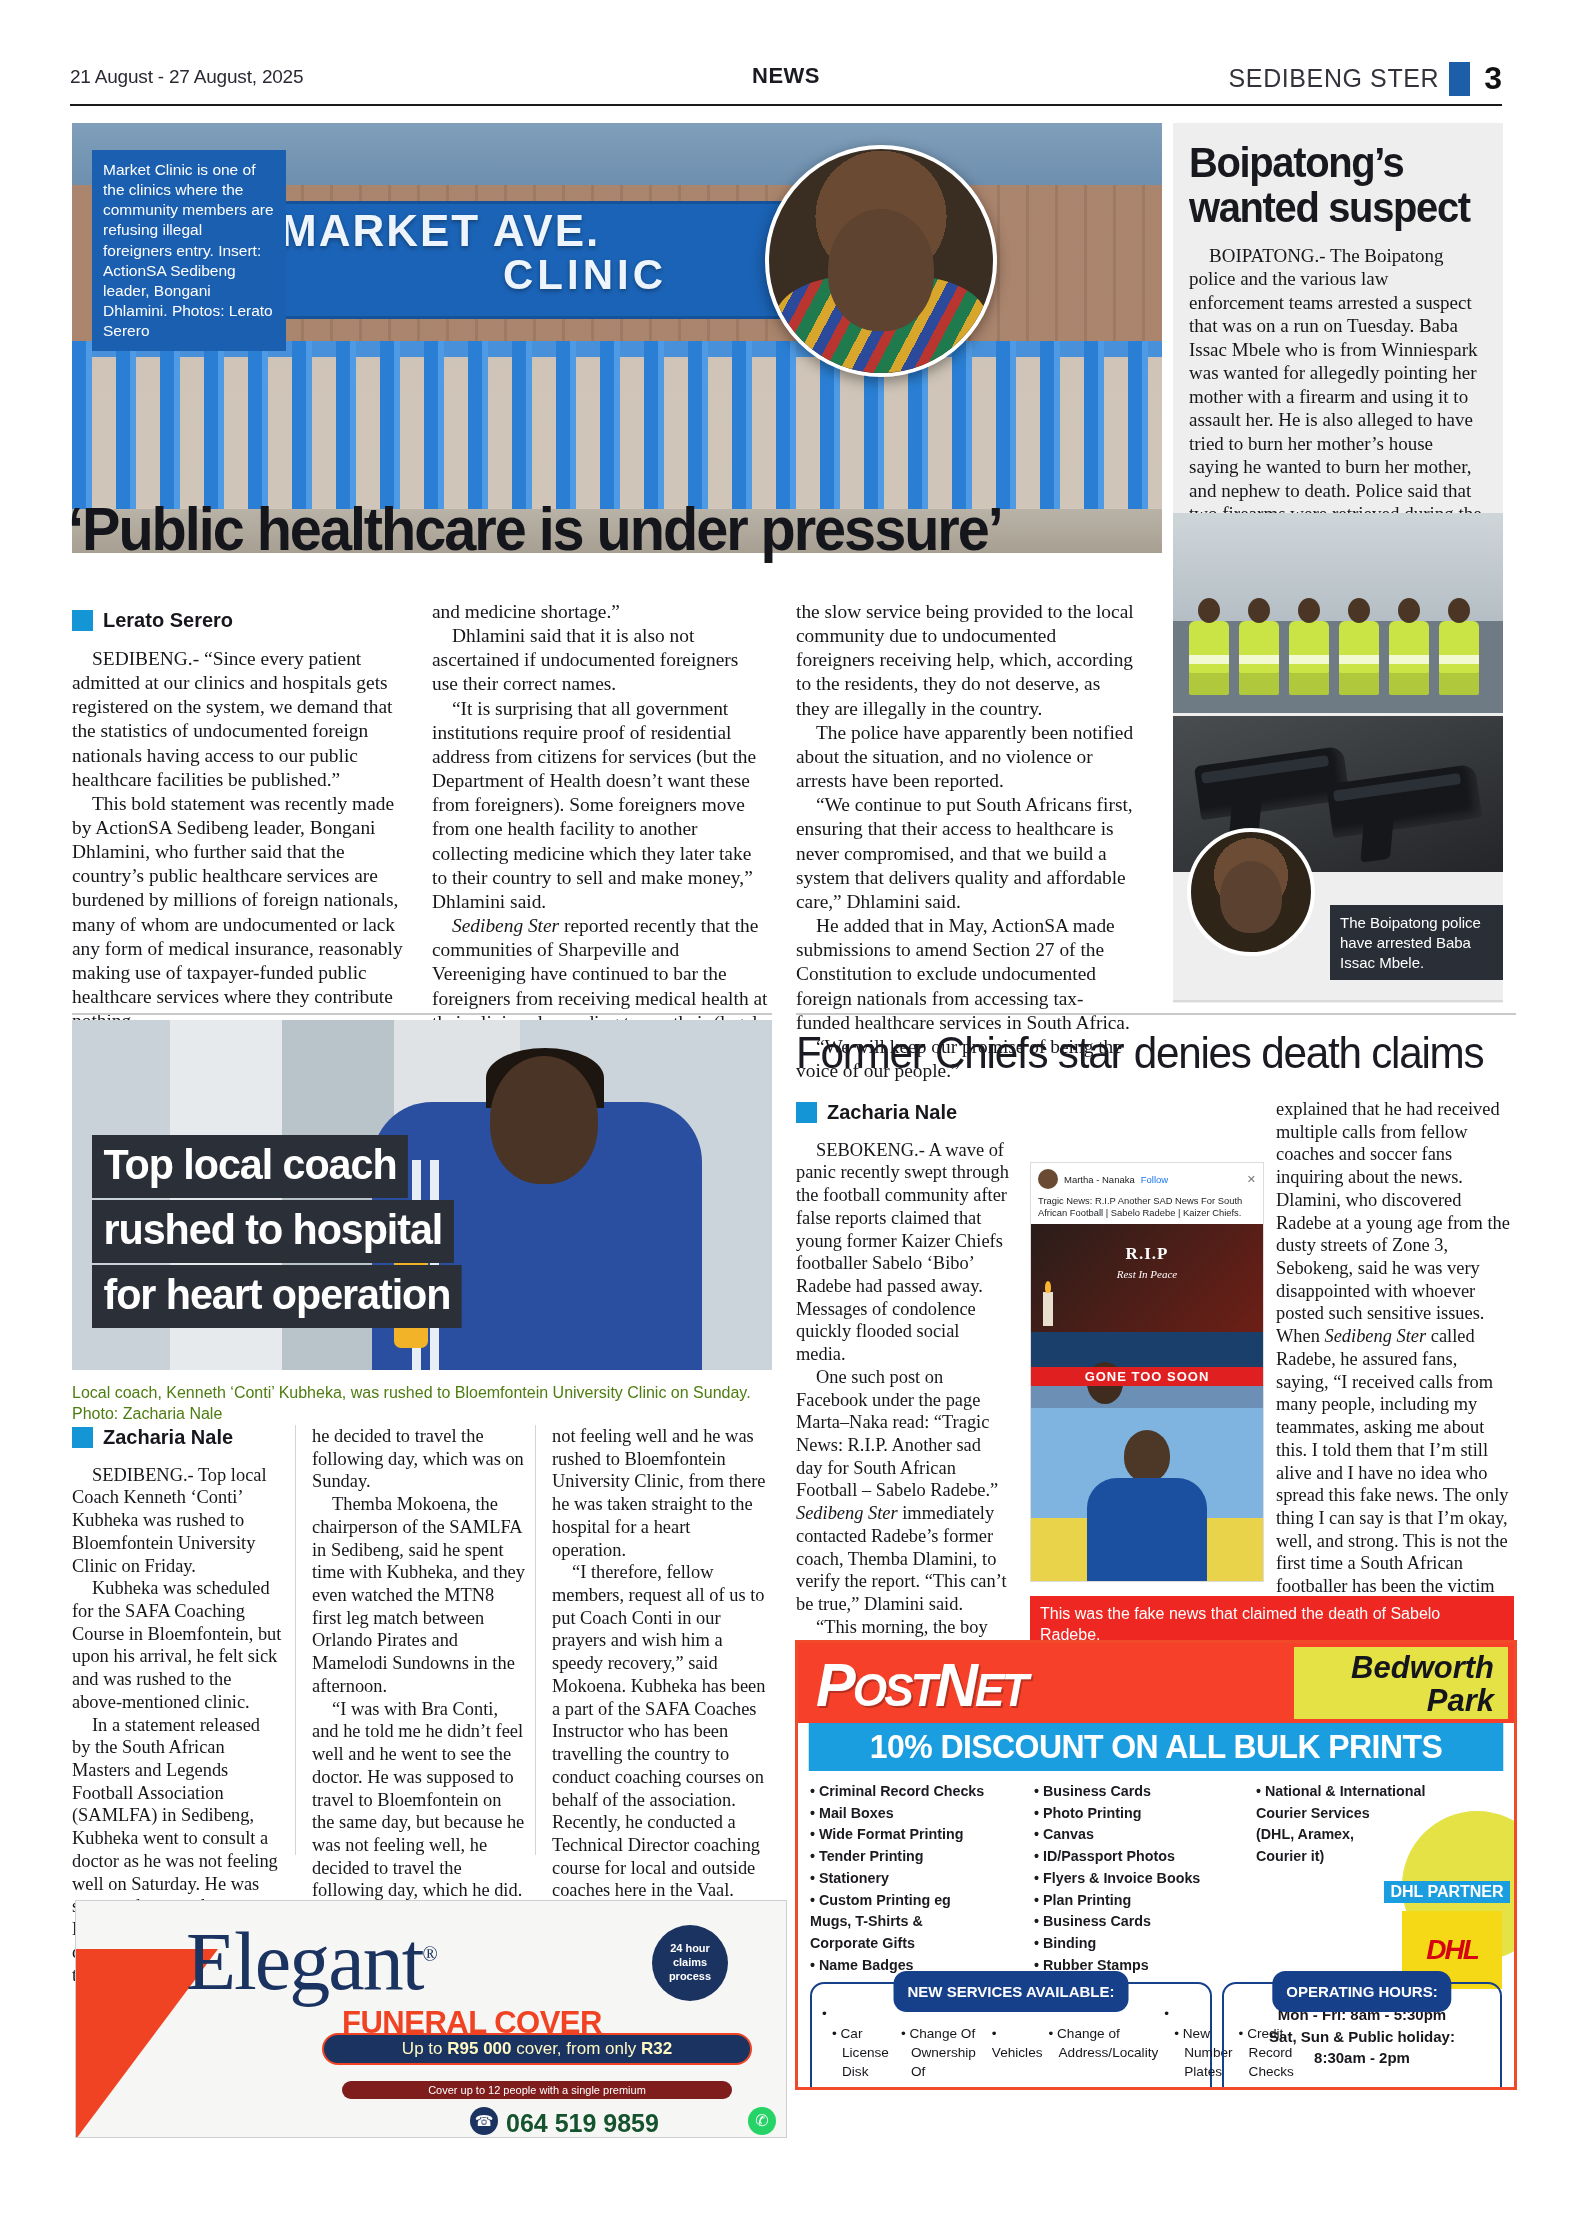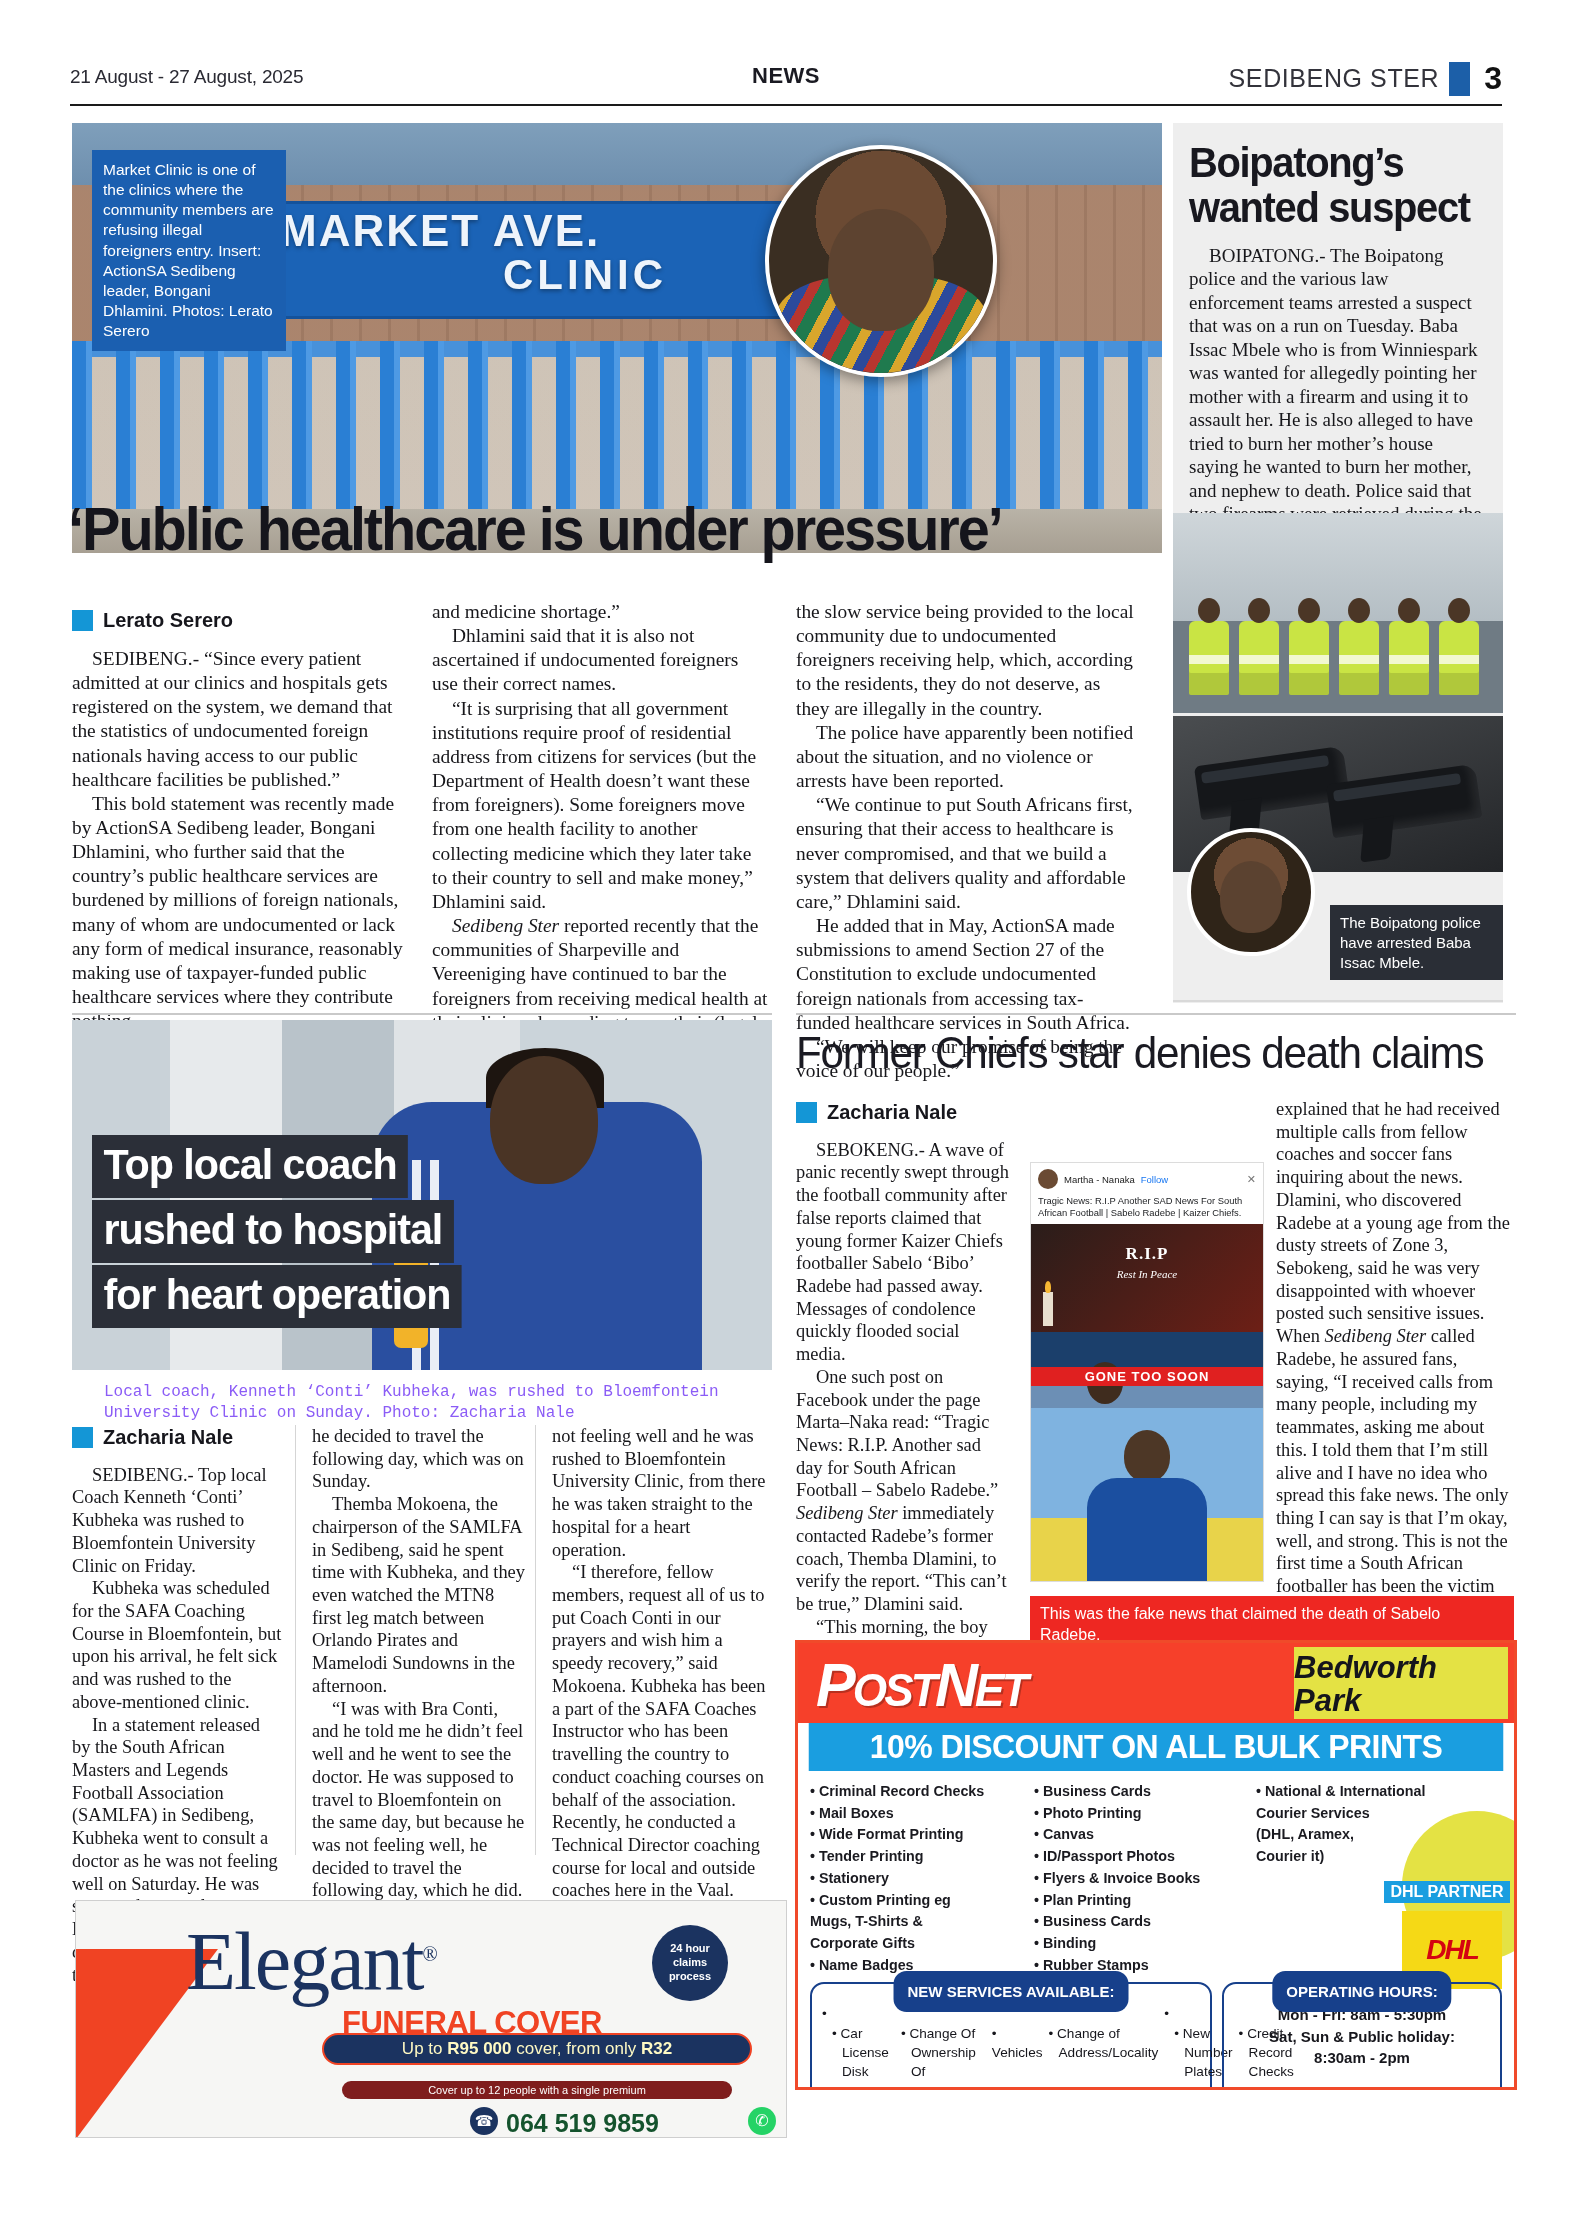--- a/index.html
+++ b/index.html
@@ -217,21 +217,21 @@
     position:absolute; left:92px; top:1135px; width:auto;
     font-family:"Liberation Sans", sans-serif; font-weight:bold;
     font-size:43px; line-height:1.3; color:#fff; letter-spacing:-1.1px;
   }
   .coach-head span {
     background:#2b2f38; padding:2px 12px 5px 12px; display:inline-block; margin-bottom:2px;
     transform: scaleX(0.96); transform-origin:left center;
   }
   .coach-cap {
     position:absolute; left:72px; top:1382px; width:700px;
-    font-family:Liberation Mono, monospace; font-size:16px; line-height:1.34; color:#8b5cf6;margin-left:32px;
+    font-family:Liberation Sans, sans-serif; font-size:16px; line-height:1.34; color:#4d7c0f;
   }
   .a2c1 { position:absolute; left:72px;  top:1425px; width:210px; }
   .a2c2 { position:absolute; left:312px; top:1425px; width:213px; }
   .a2c3 { position:absolute; left:552px; top:1425px; width:214px; }
   .a2 { font-size:18.4px; line-height:1.235; }
   .vdiv1 { position:absolute; left:295px; top:1425px; width:1px; height:430px; background:#d5d5d5;}
   .vdiv2 { position:absolute; left:535px; top:1425px; width:1px; height:430px; background:#d5d5d5;}
   .hr-coach { position:absolute; left:72px; top:1013px; width:700px; height:2px; background:#c9c9c9;}
 
   
@@ -327,21 +327,21 @@
     position:absolute; left:18px; top:6px;
     font-family:"Liberation Sans",sans-serif; font-weight:bold; font-style:italic;
     font-size:62px; color:#fff; letter-spacing:-3px;
     text-shadow: 2px 2px 0 rgba(0,0,0,.25);
     transform: scaleX(0.96); transform-origin:left center;
   }
   .pn-logo .sm { font-size:46px; }
   .pn-tag {
     position:absolute; right:6px; top:4px; width:214px; height:72px; background:#e4e244;
     font-family:"Liberation Sans",sans-serif; font-weight:bold; font-style:italic;
-    font-size:31px; color:#15151c; padding:4px 14px 7px 0; line-height:1.08;
+    font-size:31px; color:#15151c; text-align:right; padding:4px 14px 7px 0; line-height:1.08;
   }
   .pn-blue {
     height:48px; background:#1a9ee0; color:#fff; text-align:center;
     font-family:"Liberation Sans",sans-serif; font-weight:bold; font-size:33px;
     letter-spacing:-0.6px; line-height:48px;
     transform: scaleX(0.97);
   }
   .pn-cols { display:flex; padding:10px 12px 0 12px; gap:6px; position:relative; }
   .pn-col { font-family:"Liberation Sans",sans-serif; font-weight:bold; font-size:14.3px; line-height:1.52; color:#1a1a20; }
   .pn-col.c1 { width:218px; } .pn-col.c2 { width:216px; } .pn-col.c3 { width:190px; }

